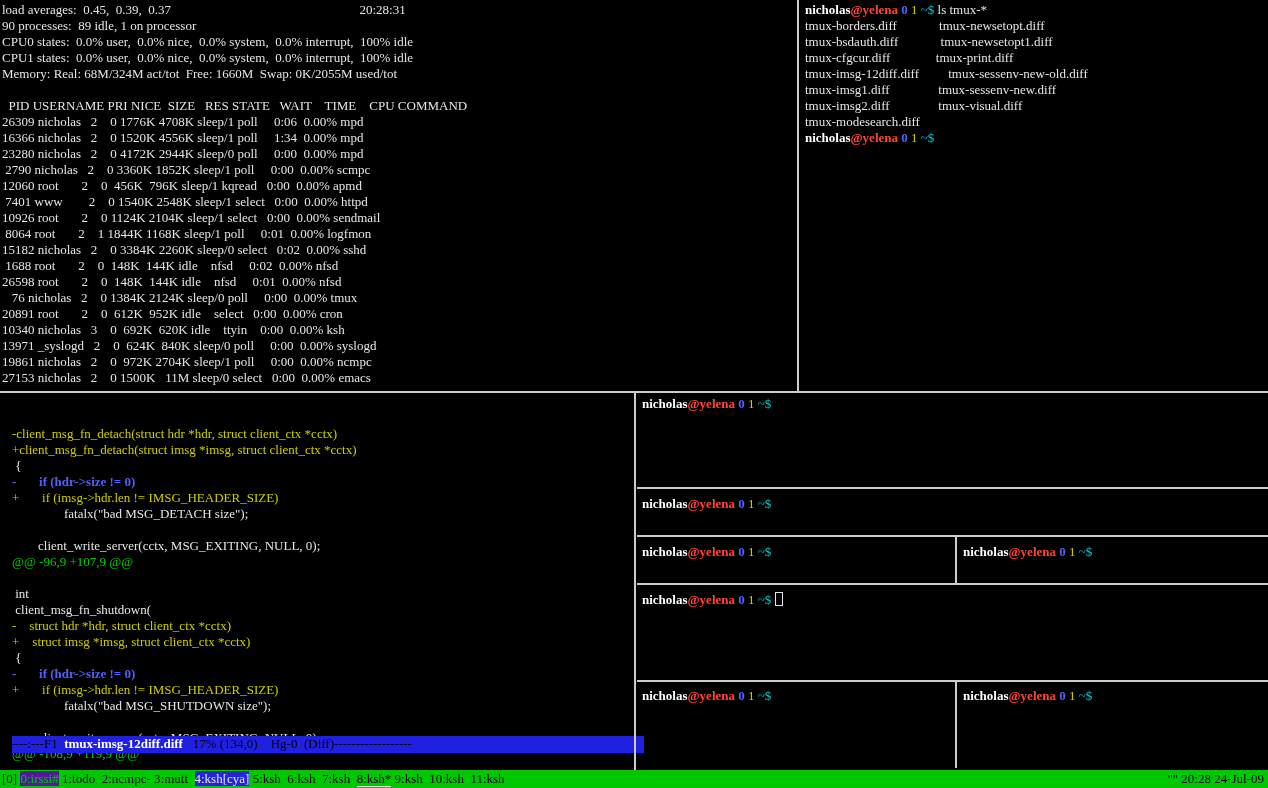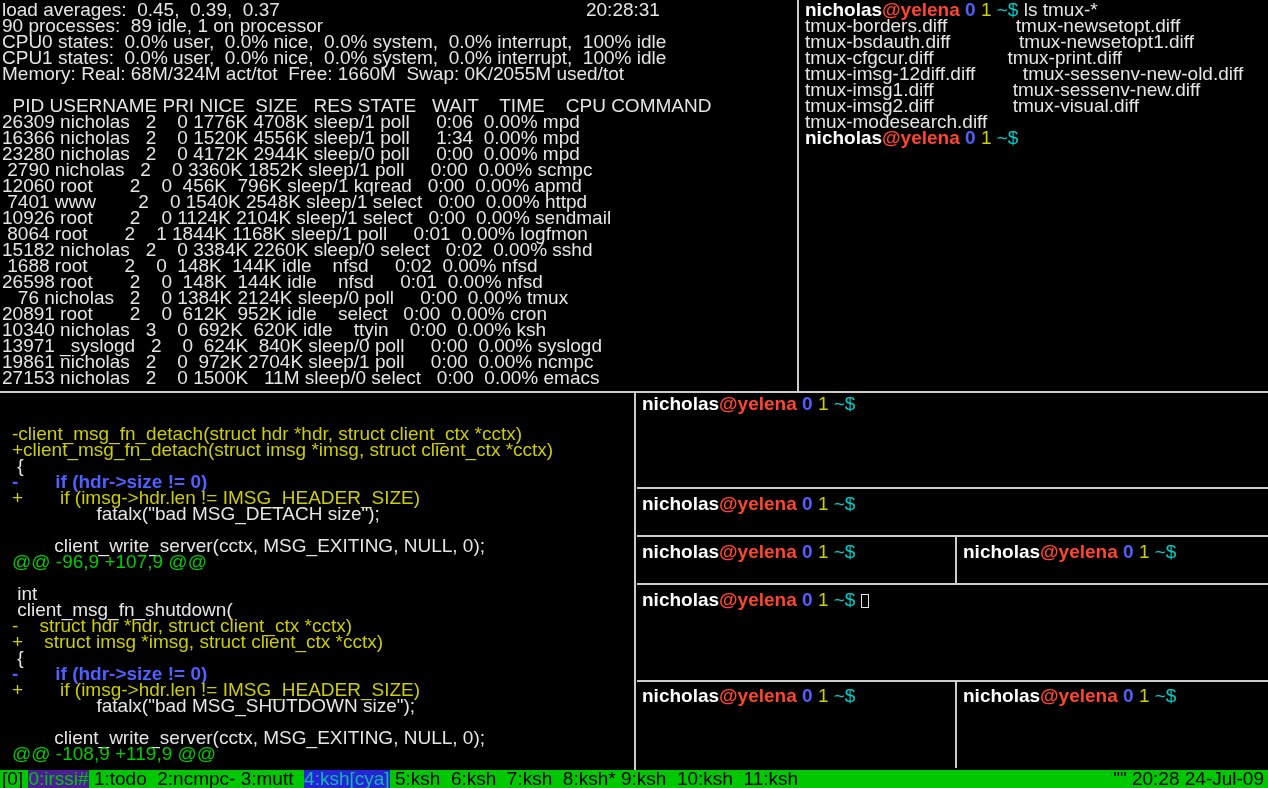--- a/index.html
+++ b/index.html
@@ -1,20 +1,20 @@
 <!DOCTYPE html>
 <html><head>
 <meta charset="utf-8">
 <style>
   * { margin:0; padding:0; box-sizing:border-box; }
   html,body { background:#000; }
   .screen {
     position:relative; width:1268px; height:788px; background:#000; overflow:hidden;
-    font-family:Liberation Sans, sans-serif;
-    font-size:19px; line-height:16px;
+    font-family:Liberation Serif, serif;
+    font-size:13px; line-height:16px;
   }
   .pane { position:absolute; white-space:pre; overflow:hidden; }
   .line { height:16px; white-space:pre; }
   .line span { white-space:pre; }
 
   
   .w   { color:var(--fg,#e5e5e5); }
   .bw  { color:var(--fg_bold,#ffffff); font-weight:bold; }
   .red { color:var(--red,#ff4530); font-weight:bold; }
   .yel { color:var(--yellow,#cdcd00); }
@@ -34,21 +34,21 @@
 
   
   .statusbar {
     position:absolute; left:0; top:770px; width:1268px; height:18px;
     background:var(--status_bg,#00c800); line-height:18px; white-space:pre; overflow:hidden;
   }
   .sbL { position:absolute; left:2px; top:0; white-space:pre; }
   .sbR { position:absolute; right:4px; top:0; white-space:pre; }
   .sb  { color:var(--status_fg,#000000); }
   .sbA { color:var(--status_bg,#00c800); background:#4c1d95; }
-  .sbC { color:#14b8a6; background:var(--status_accent_bg,#2525d8); }
+  .sbC { color:#e5e5e5; background:var(--status_accent_bg,#2525d8); }
   .sbU { color:var(--status_fg,#000000); border-bottom:1px solid var(--fg,#e5e5e5); }
 
   
   .cur {
     display:inline-block; width:8px; height:14px;
     border:1px solid var(--fg,#e5e5e5); vertical-align:-2px;
   }
 </style>
 </head>
 <body>
@@ -58,20 +58,21 @@
   <div class="pane" style="left:2px; top:2px; width:792px; height:388px;"><div class="line"><span class="w">load averages:  0.45,  0.39,  0.37                                                          20:28:31</span></div><div class="line"><span class="w">90 processes:  89 idle, 1 on processor</span></div><div class="line"><span class="w">CPU0 states:  0.0% user,  0.0% nice,  0.0% system,  0.0% interrupt,  100% idle</span></div><div class="line"><span class="w">CPU1 states:  0.0% user,  0.0% nice,  0.0% system,  0.0% interrupt,  100% idle</span></div><div class="line"><span class="w">Memory: Real: 68M/324M act/tot  Free: 1660M  Swap: 0K/2055M used/tot</span></div><div class="line"><span class="w"></span></div><div class="line"><span class="w">  PID USERNAME PRI NICE  SIZE   RES STATE   WAIT    TIME    CPU COMMAND</span></div><div class="line"><span class="w">26309 nicholas   2    0 1776K 4708K sleep/1 poll     0:06  0.00% mpd</span></div><div class="line"><span class="w">16366 nicholas   2    0 1520K 4556K sleep/1 poll     1:34  0.00% mpd</span></div><div class="line"><span class="w">23280 nicholas   2    0 4172K 2944K sleep/0 poll     0:00  0.00% mpd</span></div><div class="line"><span class="w"> 2790 nicholas   2    0 3360K 1852K sleep/1 poll     0:00  0.00% scmpc</span></div><div class="line"><span class="w">12060 root       2    0  456K  796K sleep/1 kqread   0:00  0.00% apmd</span></div><div class="line"><span class="w"> 7401 www        2    0 1540K 2548K sleep/1 select   0:00  0.00% httpd</span></div><div class="line"><span class="w">10926 root       2    0 1124K 2104K sleep/1 select   0:00  0.00% sendmail</span></div><div class="line"><span class="w"> 8064 root       2    1 1844K 1168K sleep/1 poll     0:01  0.00% logfmon</span></div><div class="line"><span class="w">15182 nicholas   2    0 3384K 2260K sleep/0 select   0:02  0.00% sshd</span></div><div class="line"><span class="w"> 1688 root       2    0  148K  144K idle    nfsd     0:02  0.00% nfsd</span></div><div class="line"><span class="w">26598 root       2    0  148K  144K idle    nfsd     0:01  0.00% nfsd</span></div><div class="line"><span class="w">   76 nicholas   2    0 1384K 2124K sleep/0 poll     0:00  0.00% tmux</span></div><div class="line"><span class="w">20891 root       2    0  612K  952K idle    select   0:00  0.00% cron</span></div><div class="line"><span class="w">10340 nicholas   3    0  692K  620K idle    ttyin    0:00  0.00% ksh</span></div><div class="line"><span class="w">13971 _syslogd   2    0  624K  840K sleep/0 poll     0:00  0.00% syslogd</span></div><div class="line"><span class="w">19861 nicholas   2    0  972K 2704K sleep/1 poll     0:00  0.00% ncmpc</span></div><div class="line"><span class="w">27153 nicholas   2    0 1500K   11M sleep/0 select   0:00  0.00% emacs</span></div></div>
 
   <div class="vdiv" style="left:797px; top:0; width:2px; height:391px;"></div>
 
   <div class="pane" style="left:805px; top:2px; width:461px; height:388px;"><div class="line"><span class="bw">nicholas</span><span class="red">@</span><span class="red">yelena</span><span class="w"> </span><span class="blu">0</span><span class="w"> </span><span class="yel">1</span><span class="w"> </span><span class="cyn">~$</span><span class="w"> ls tmux-*</span></div><div class="line"><span class="w">tmux-borders.diff             tmux-newsetopt.diff</span></div><div class="line"><span class="w">tmux-bsdauth.diff             tmux-newsetopt1.diff</span></div><div class="line"><span class="w">tmux-cfgcur.diff              tmux-print.diff</span></div><div class="line"><span class="w">tmux-imsg-12diff.diff         tmux-sessenv-new-old.diff</span></div><div class="line"><span class="w">tmux-imsg1.diff               tmux-sessenv-new.diff</span></div><div class="line"><span class="w">tmux-imsg2.diff               tmux-visual.diff</span></div><div class="line"><span class="w">tmux-modesearch.diff</span></div><div class="line"><span class="bw">nicholas</span><span class="red">@</span><span class="red">yelena</span><span class="w"> </span><span class="blu">0</span><span class="w"> </span><span class="yel">1</span><span class="w"> </span><span class="cyn">~$</span></div></div>
 
   <div class="hdiv" style="left:0; top:391px; width:1268px; height:2px;"></div>
 
   <div class="pane" style="left:12px; top:394px; width:632px; height:374px;">
     <div><div class="line"><span class="yel">-client_msg_fn_detach(struct hdr *hdr, struct client_ctx *cctx)</span></div><div class="line"><span class="yel">+client_msg_fn_detach(struct imsg *imsg, struct client_ctx *cctx)</span></div><div class="line"><span class="w"> {</span></div><div class="line"><span class="blu">-       if (hdr-&gt;size != 0)</span></div><div class="line"><span class="yel">+       if (imsg-&gt;hdr.len != IMSG_HEADER_SIZE)</span></div><div class="line"><span class="w">                fatalx("bad MSG_DETACH size");</span></div><div class="line"><span class="w"></span></div><div class="line"><span class="w">        client_write_server(cctx, MSG_EXITING, NULL, 0);</span></div><div class="line"><span class="grn">@@ -96,9 +107,9 @@</span></div><div class="line"><span class="w"></span></div><div class="line"><span class="w"> int</span></div><div class="line"><span class="w"> client_msg_fn_shutdown(</span></div><div class="line"><span class="yel">-    struct hdr *hdr, struct client_ctx *cctx)</span></div><div class="line"><span class="yel">+    struct imsg *imsg, struct client_ctx *cctx)</span></div><div class="line"><span class="w"> {</span></div><div class="line"><span class="blu">-       if (hdr-&gt;size != 0)</span></div><div class="line"><span class="yel">+       if (imsg-&gt;hdr.len != IMSG_HEADER_SIZE)</span></div><div class="line"><span class="w">                fatalx("bad MSG_SHUTDOWN size");</span></div><div class="line"><span class="w"></span></div><div class="line"><span class="w">        client_write_server(cctx, MSG_EXITING, NULL, 0);</span></div><div class="line"><span class="grn">@@ -108,9 +119,9 @@</span></div></div>
+    <div class="modeline" style="top:342px; left:-2px;"><span class="mlD">----:---F1  </span><span class="mlF">tmux-imsg-12diff.diff</span><span class="mlD">   </span><span class="mlD">17% (134,0)</span><span class="mlD">    </span><span class="mlD">Hg-0</span><span class="mlD">  </span><span class="mlD">(Diff)</span><span class="mlD">------------------</span></div>
   </div>
 
   <div class="vdiv" style="left:634px; top:393px; width:2px; height:377px;"></div>
 
   <div class="pane" style="left:642px; top:396px; width:620px; height:88px;"><div class="line"><span class="bw">nicholas</span><span class="red">@</span><span class="red">yelena</span><span class="w"> </span><span class="blu">0</span><span class="w"> </span><span class="yel">1</span><span class="w"> </span><span class="cyn">~$</span></div></div>
 
   <div class="hdiv" style="left:637px; top:487px; width:631px; height:2px;"></div>
 
   <div class="pane" style="left:642px; top:496px; width:620px; height:38px;"><div class="line"><span class="bw">nicholas</span><span class="red">@</span><span class="red">yelena</span><span class="w"> </span><span class="blu">0</span><span class="w"> </span><span class="yel">1</span><span class="w"> </span><span class="cyn">~$</span></div></div>
 

